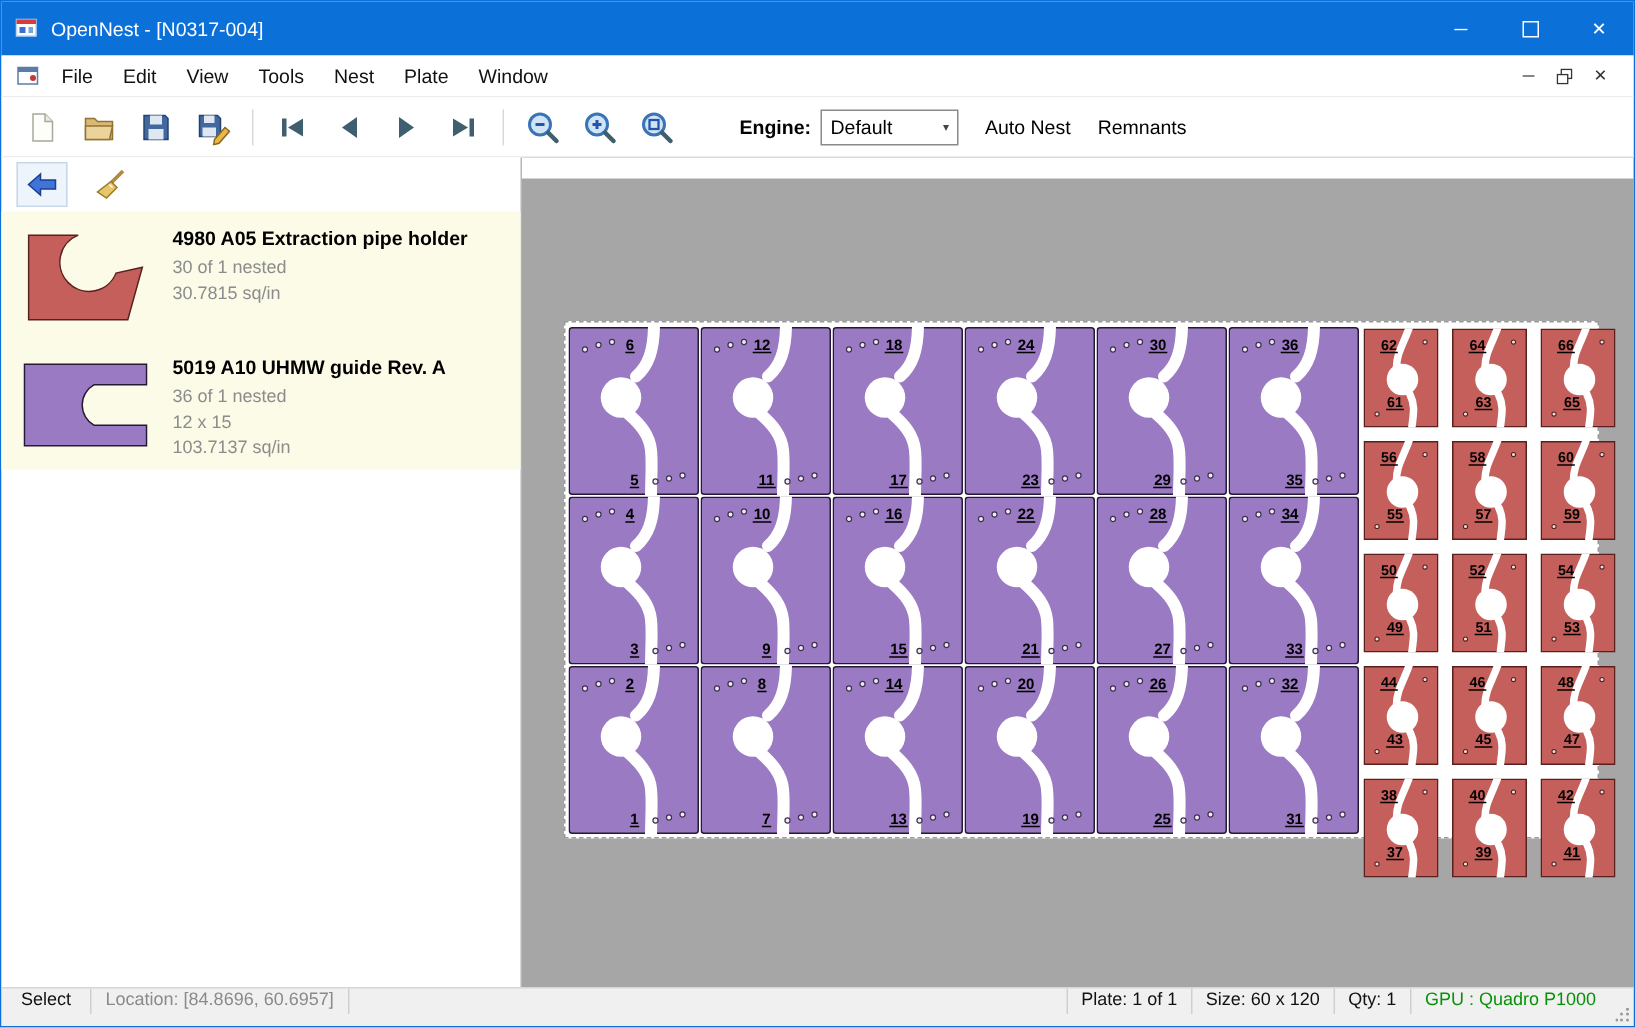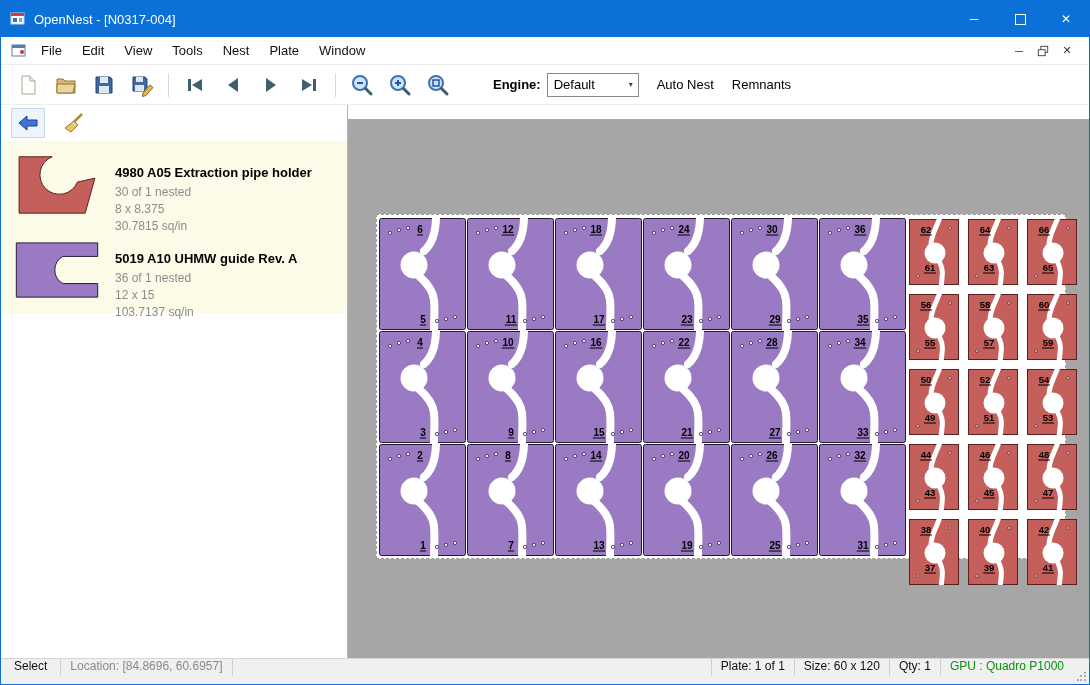--- a/index.html
+++ b/index.html
@@ -36,21 +36,21 @@
   .left-panel{width:346px;flex:0 0 auto;background:#fff;display:flex;flex-direction:column;border-right:1px solid #b5b5b5;}
   .tabstrip{display:flex;align-items:flex-end;height:27px;padding-left:2px;border-bottom:1px solid #9c9c9c;flex:0 0 auto;}
   .tab{width:101px;text-align:center;font-size:13px;border:1px solid #9c9c9c;box-sizing:border-box;}
   .tab.inactive{height:22px;line-height:22px;background:#f1f1f1;}
   .tab.active{height:26px;line-height:26px;background:#fff;border-bottom:1px solid #fff;margin-bottom:-1px;}
   .panel-toolbar{height:36px;display:flex;align-items:center;padding:0 10px;gap:12px;flex:0 0 auto;}
   .panel-btn{width:32px;height:28px;display:flex;align-items:center;justify-content:center;border:1px solid #c8d6ea;background:#eef4fc;}
   .panel-btn.flat{border:1px solid transparent;background:transparent;}
   .drawing-item{display:flex;background:#fbfbe7;height:86px;padding:4px 6px;box-sizing:border-box;}
   .thumb{width:100px;flex:0 0 auto;display:flex;align-items:center;justify-content:center;}
-  .meta{flex:1;padding-left:8px;padding-top:6px;margin-top:14px;}
+  .meta{flex:1;padding-left:8px;padding-top:6px;}
   .d-title{font-size:13px;font-weight:bold;color:#000;margin-bottom:4px;}
   .d-sub{font-size:12px;color:#8c8c8c;line-height:17px;}
 
   
   .canvas{flex:1;position:relative;background:#a6a6a6;overflow:hidden;}
   .canvas-strip{position:absolute;top:0;left:0;right:0;height:14px;background:#fff;}
   .plate{position:absolute;left:28px;top:109px;width:690px;height:345px;background:#fff;border:1px dashed #9a9a9a;box-sizing:border-box;}
   .purple-grid{position:absolute;left:2px;top:3px;display:grid;grid-template-columns:repeat(6,87px);grid-auto-rows:112px;gap:1px;}
   .red-grid{position:absolute;left:532px;top:4px;display:grid;grid-template-columns:repeat(3,50px);grid-auto-rows:66px;gap:9px;}
   .purple-grid svg,.red-grid svg{display:block;}
@@ -227,21 +227,20 @@
       <div class="drawing-list">
         <div class="drawing-item" style="background: rgb(251, 251, 231);">
           <span class="thumb">
             <svg width="88" height="70" viewBox="0 0 90 72">
                 <path d="M6 8 L40 8 A20 20 0 1 0 66 34 L84 30 L74 66 L6 66 Z" fill="#c55f5b" stroke="#58201e"></path>
               </svg>
           </span>
           <span class="meta">
             <div class="d-title">4980 A05 Extraction pipe holder</div>
             <div class="d-sub">30 of 1 nested</div>
-            <div class="d-sub">8 x 8.375</div>
             <div class="d-sub">30.7815 sq/in</div>
           </span>
         </div>
         <div class="drawing-item" style="background: rgb(251, 251, 231);">
           <span class="thumb">
             <svg width="90" height="62" viewBox="0 0 92 64">
                 <path d="M4 4 L88 4 L88 18 L52 18 A16 16 0 0 0 52 46 L88 46 L88 60 L4 60 Z" fill="#9a7ac2" stroke="#241a35"></path>
               </svg>
           </span>
           <span class="meta">

